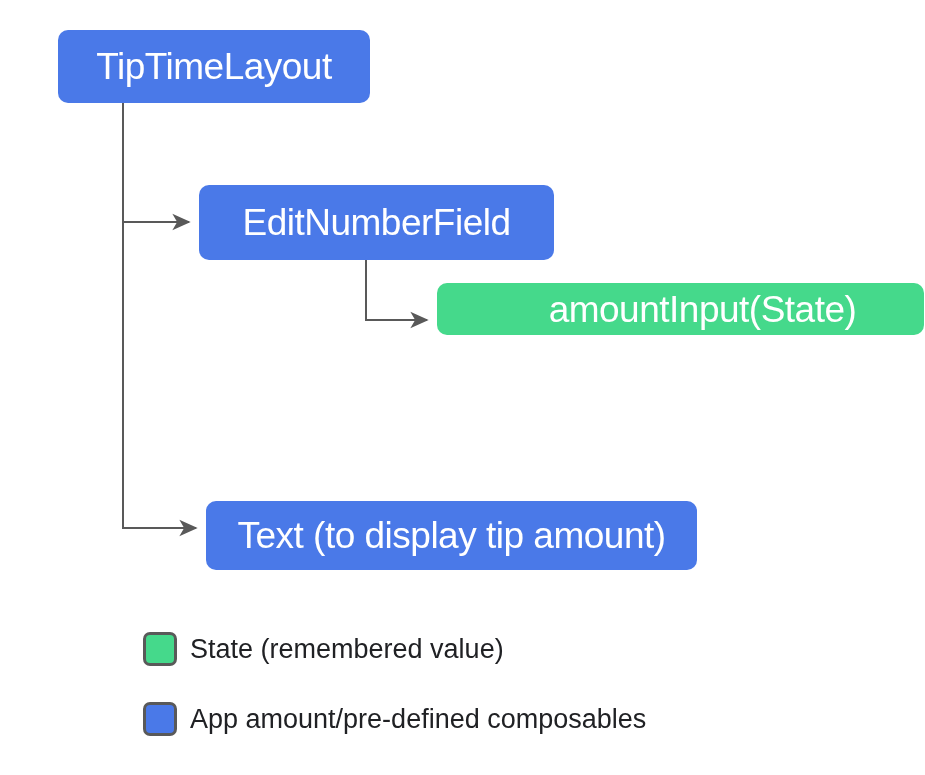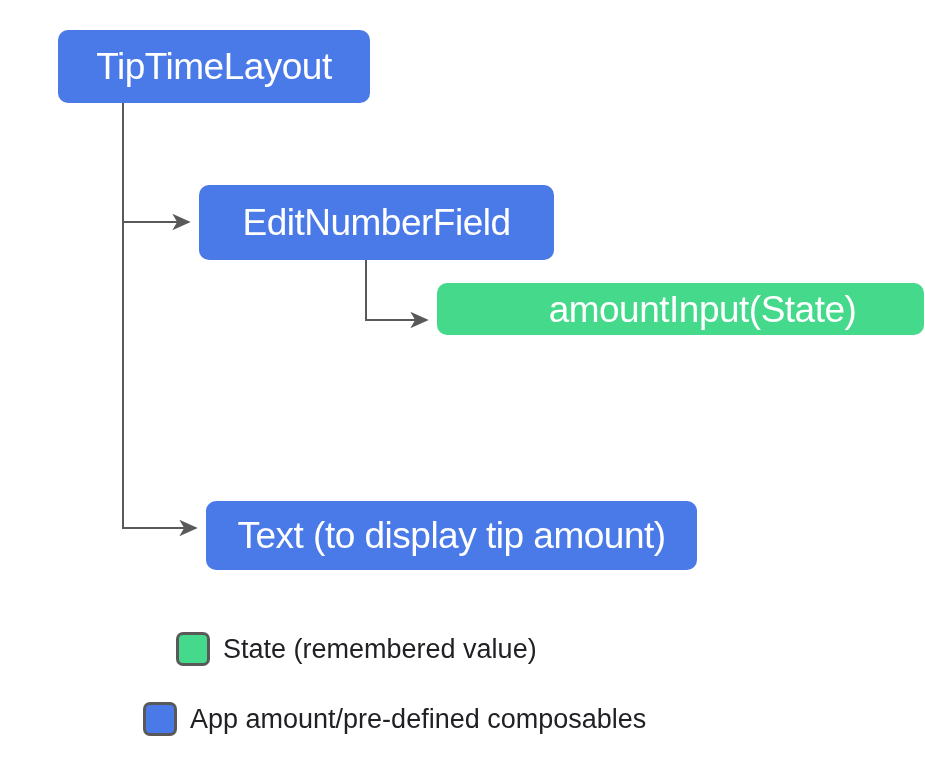--- a/index.html
+++ b/index.html
@@ -40,21 +40,21 @@
   #node-editnumberfield { left: 199px; top: 185px; width: 355px; height: 75px; }
   #node-amountinput     { left: 437px; top: 283px; width: 443px; height: 52px; padding-left: 44px; }
   #node-text            { left: 206px; top: 491px; width: 491px; height: 69px; margin-top: 10px; }
 
   .legend-item {
     position: absolute;
     display: flex;
     align-items: center;
     gap: 13px;
   }
-  #legend-state       { left: 143px; top: 632px; margin-left: 33px; }
+  #legend-state       { left: 143px; top: 632px; }
   #legend-composables { left: 143px; top: 702px; }
   .swatch {
     width: 28px;
     height: 28px;
     border: 3px solid #595959;
     border-radius: 7px;
     flex: 0 0 auto;
   }
   .swatch.green { background: #45D98B; }
   .swatch.blue  { background: #4A79E8; }

